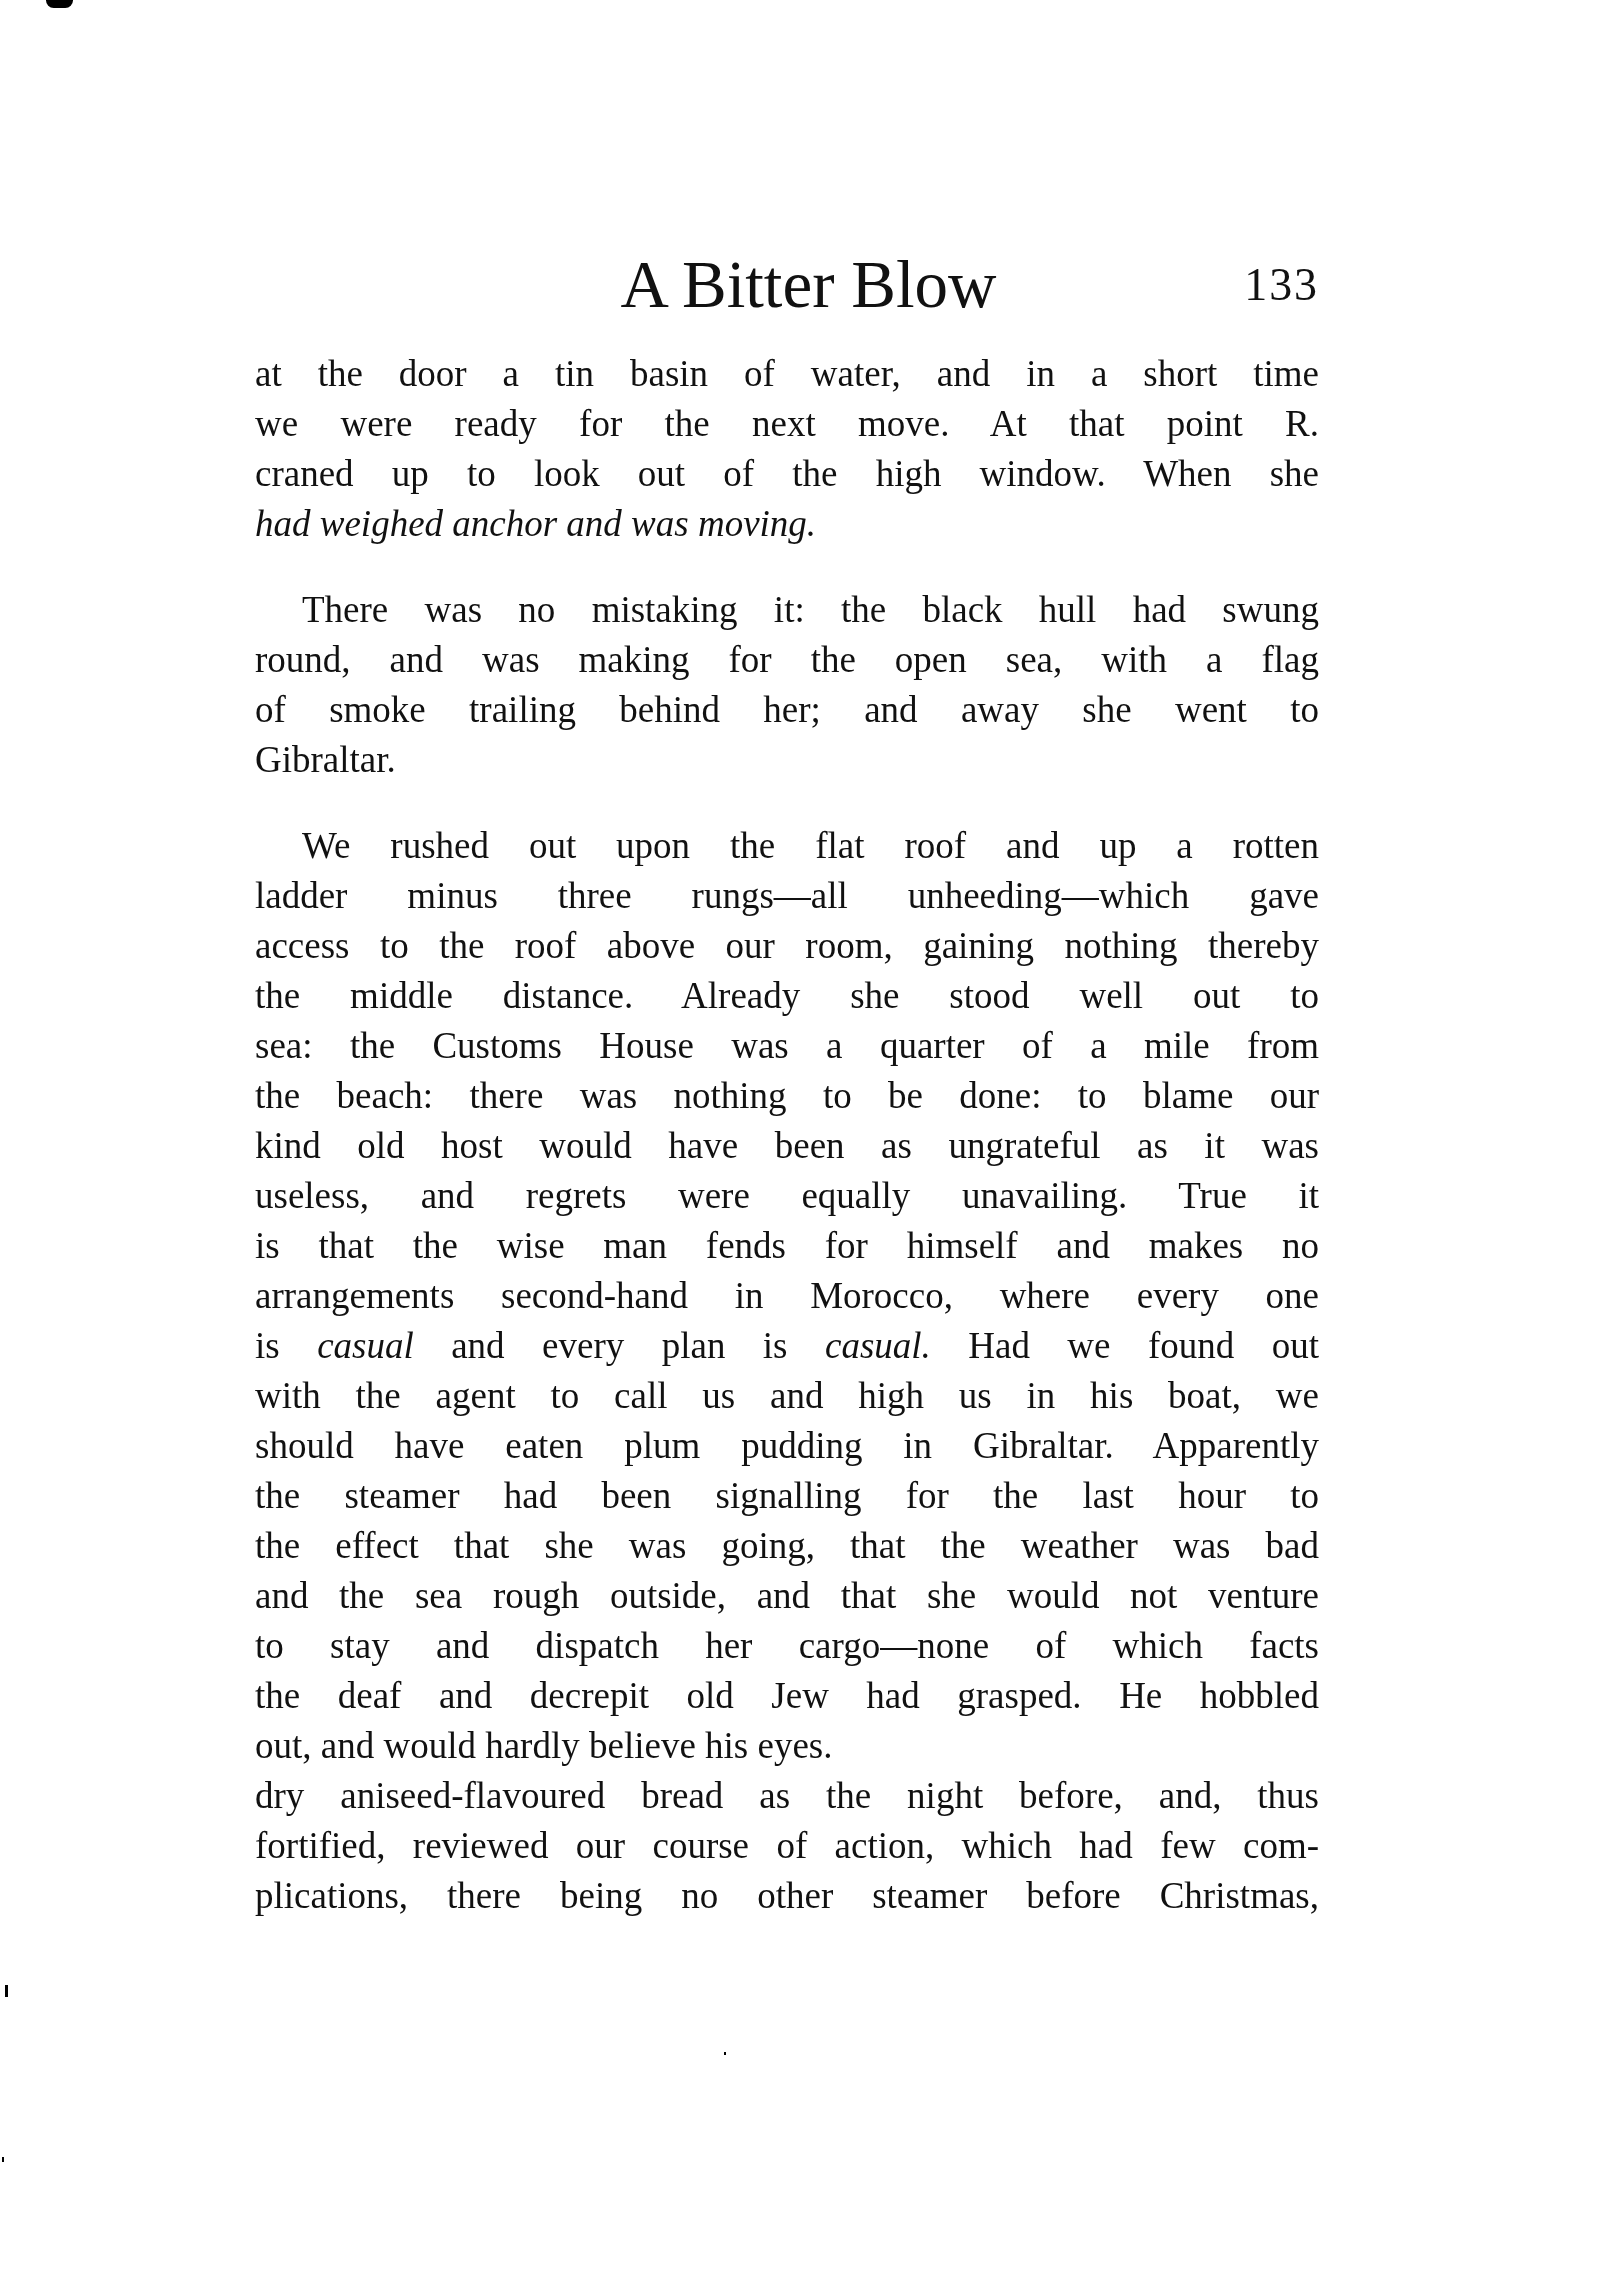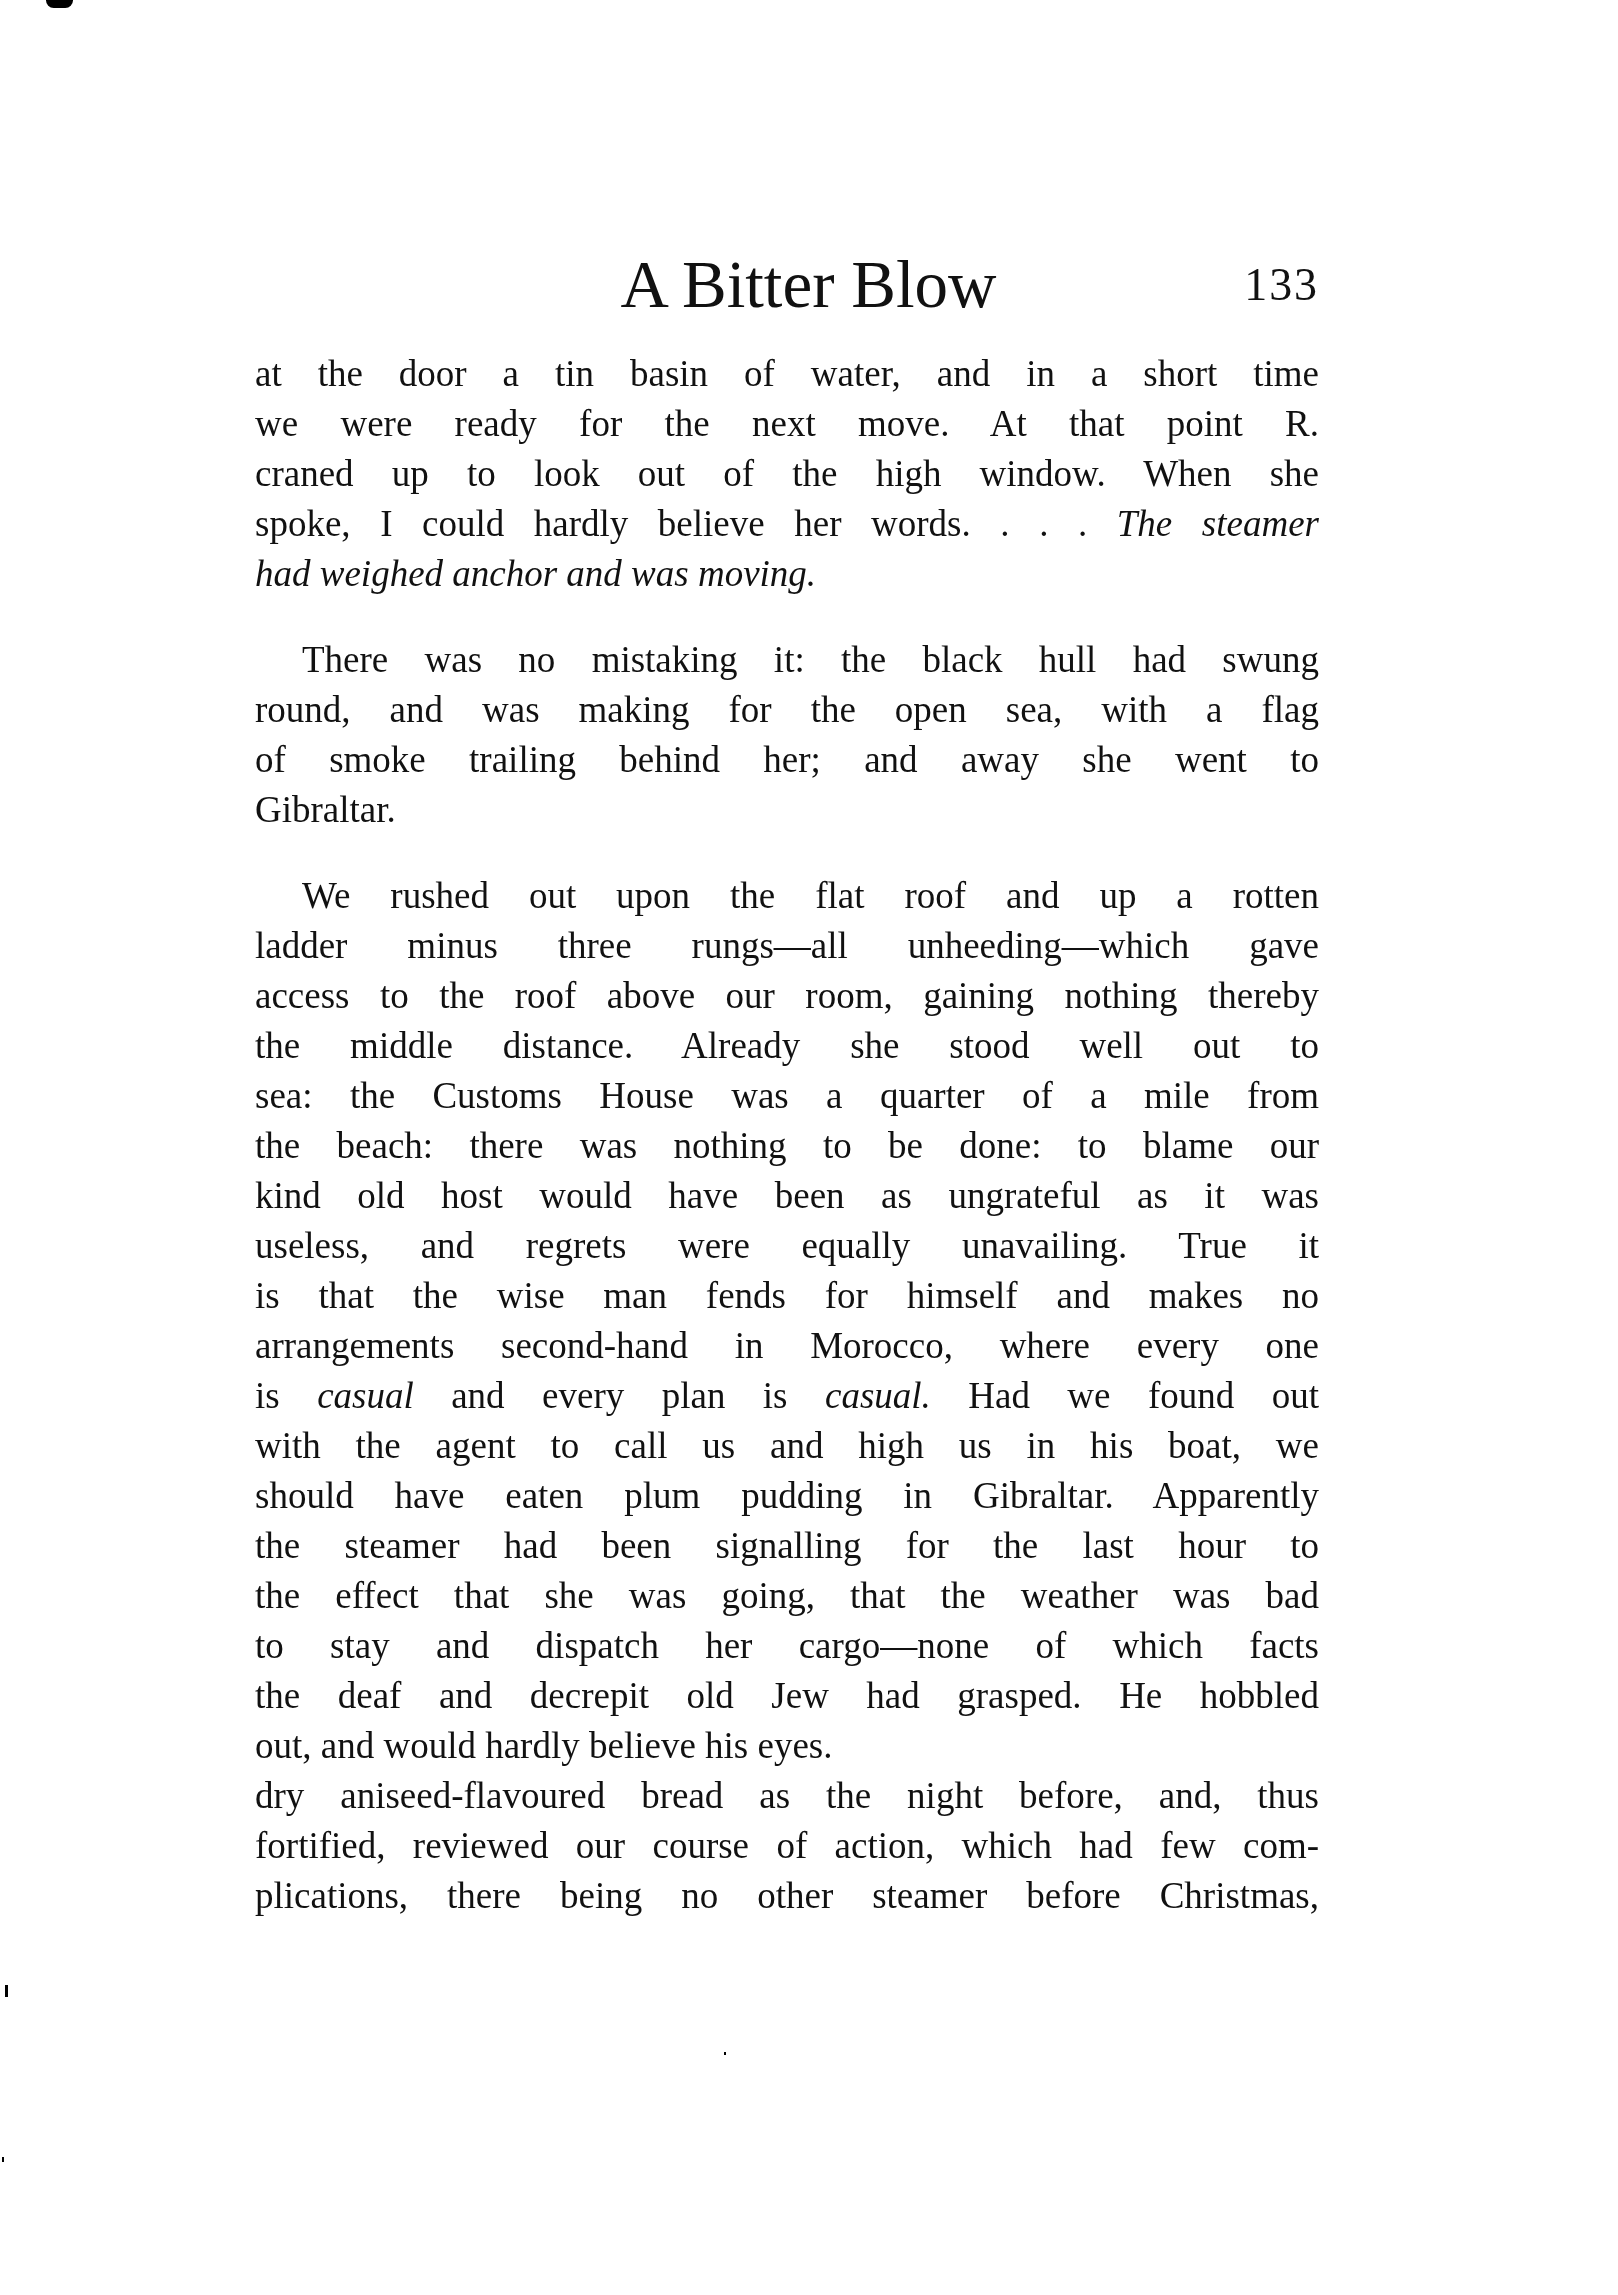--- a/index.html
+++ b/index.html
@@ -25,41 +25,41 @@
 
   <div class="header">
     <div class="running-title">A Bitter Blow</div>
     <div class="page-number">133</div>
   </div>
 
   <div class="body-text" id="body-text">
       <div class="line"><span>at the door a tin basin of water, and in a short time</span></div>
       <div class="line"><span>we were ready for the next move.  At that point R.</span></div>
       <div class="line"><span>craned up to look out of the high window.  When she</span></div>
-      <div class="line"><span>spoke, I could hardly believe her words. . . . </span><span class="seg-italic">The steamer</span></div>
       <div class="line last"><span class="seg-italic">had weighed anchor and was moving.</span></div>
       <div class="line indent"><span>There was no mistaking it: the black hull had swung</span></div>
       <div class="line"><span>round, and was making for the open sea, with a flag</span></div>
       <div class="line"><span>of smoke trailing behind her; and away she went to</span></div>
       <div class="line last"><span>Gibraltar.</span></div>
       <div class="line indent"><span>We rushed out upon the flat roof and up a rotten</span></div>
       <div class="line"><span>ladder minus three rungs—all unheeding—which gave</span></div>
       <div class="line"><span>access to the roof above our room, gaining nothing thereby</span></div>
       <div class="line"><span>the middle distance.  Already she stood well out to</span></div>
       <div class="line"><span>sea: the Customs House was a quarter of a mile from</span></div>
       <div class="line"><span>the beach: there was nothing to be done: to blame our</span></div>
       <div class="line"><span>kind old host would have been as ungrateful as it was</span></div>
       <div class="line"><span>useless, and regrets were equally unavailing.  True it</span></div>
       <div class="line"><span>is that the wise man fends for himself and makes no</span></div>
       <div class="line"><span>arrangements second-hand in Morocco, where every one</span></div>
       <div class="line"><span>is </span><span class="seg-italic">casual</span><span> and every plan is </span><span class="seg-italic">casual.</span><span>  Had we found out</span></div>
       <div class="line"><span>with the agent to call us and high us in his boat, we</span></div>
       <div class="line"><span>should have eaten plum pudding in Gibraltar.  Apparently</span></div>
       <div class="line"><span>the steamer had been signalling for the last hour to</span></div>
       <div class="line"><span>the effect that she was going, that the weather was bad</span></div>
+      <div class="line"><span>and the sea rough outside, and that she would not venture</span></div>
       <div class="line"><span>to stay and dispatch her cargo—none of which facts</span></div>
       <div class="line"><span>the deaf and decrepit old Jew had grasped.  He hobbled</span></div>
       <div class="line last"><span>out, and would hardly believe his eyes.</span></div>
       <div class="line"><span>dry aniseed-flavoured bread as the night before, and, thus</span></div>
       <div class="line"><span>fortified, reviewed our course of action, which had few com-</span></div>
       <div class="line"><span>plications, there being no other steamer before Christmas,</span></div>
     </div>
 </div>
 
 

